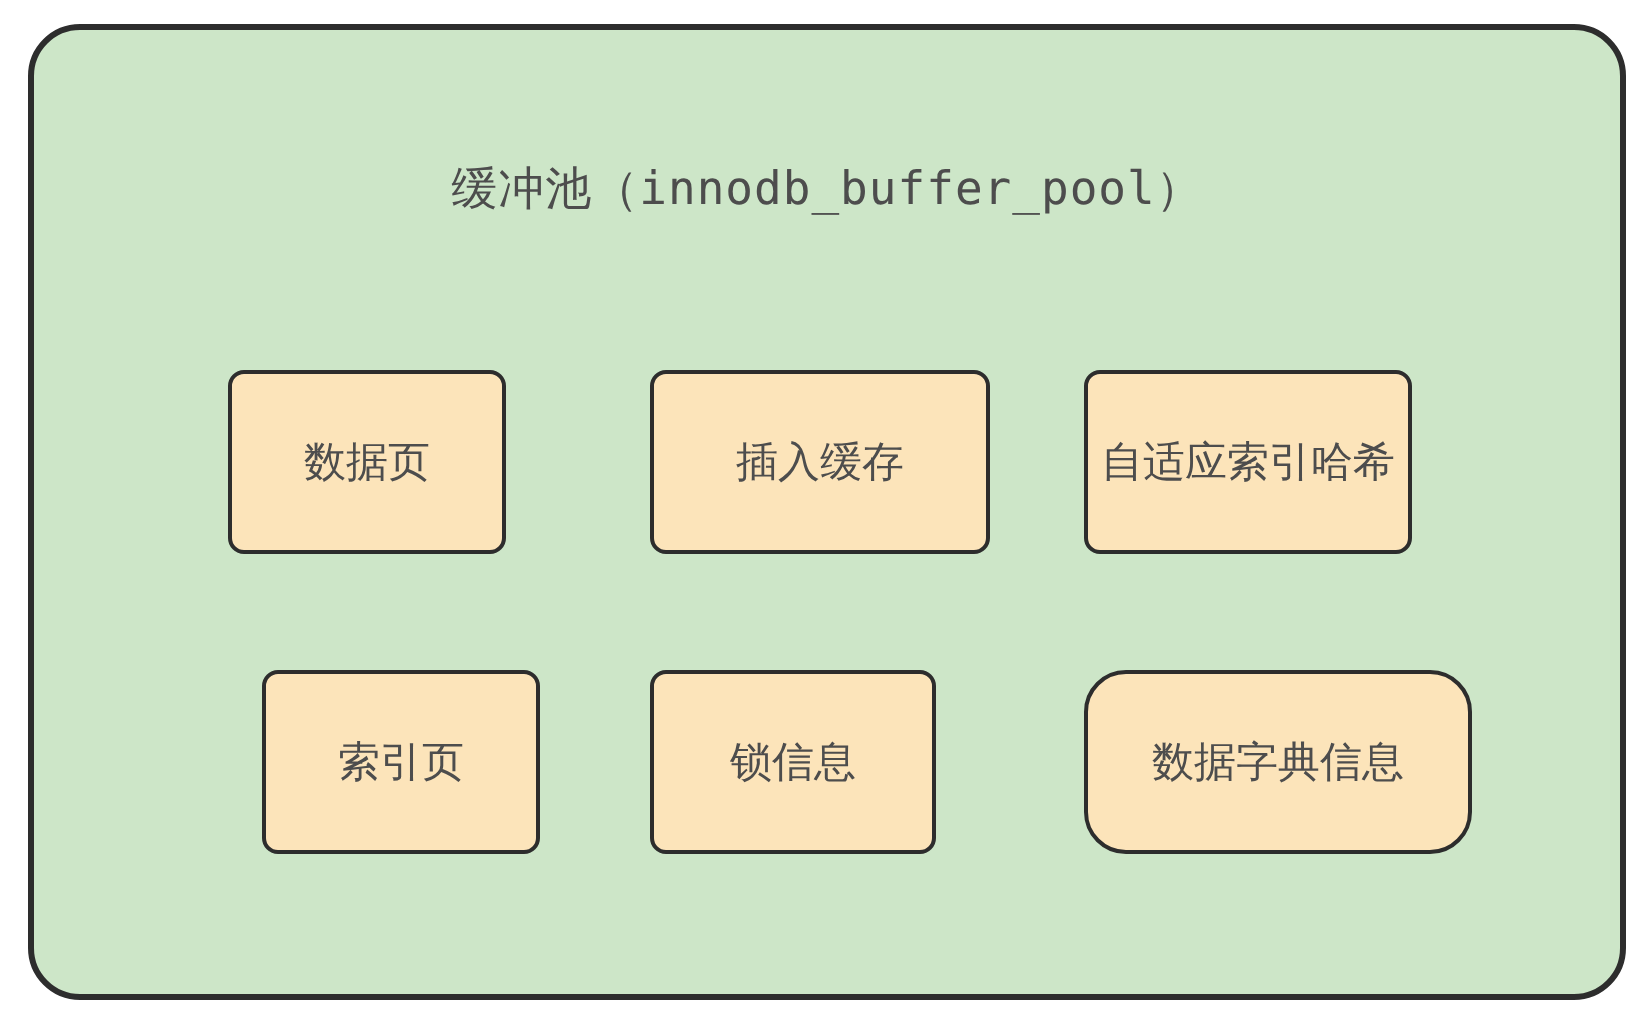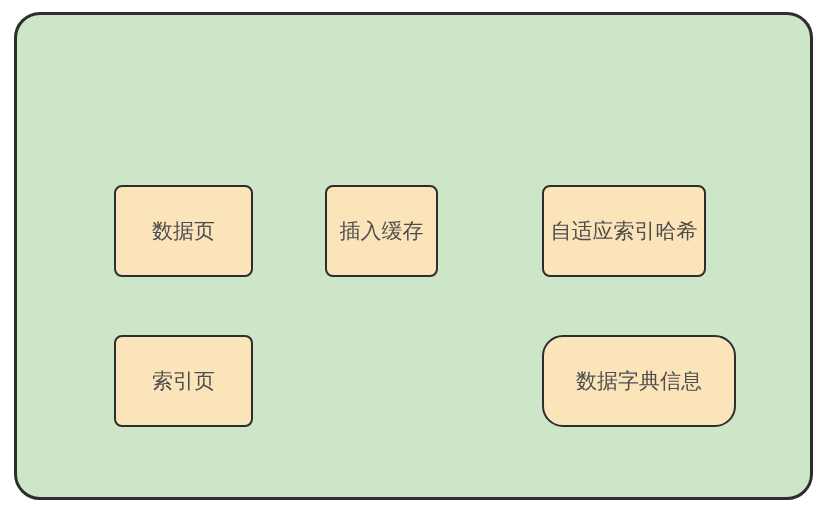--- a/index.html
+++ b/index.html
@@ -47,42 +47,46 @@
     border-radius: 8px;
     display: flex;
     align-items: center;
     justify-content: center;
     font-size: 21px;
     color: #4d4d4d;
     user-select: none;
   }
   
   .box.b0 { left: 97px;  top: 170px; width: 139px; }
-  .box.b1 { left: 308px; top: 170px; width: 113px; }
+  .box.b1 { left: 308px; top: 170px; width: 170px; }
   .box.b2 { left: 525px; top: 170px; width: 164px; }
   
-  .box.b3 { left: 97px;  top: 320px; width: 139px; }
+  .box.b3 { left: 114px;  top: 320px; width: 139px; }
   .box.b4 { left: 308px; top: 320px; width: 143px; }
   .box.b5 { left: 525px; top: 320px; width: 194px; border-radius: 21px; }
 </style>
 </head>
 <body>
 
 <div class="page">
   <div class="container">
+    <div class="title">缓冲池（innodb_buffer_pool）</div>
 
     <div class="box b0">
       <span>数据页</span>
     </div>
     <div class="box b1">
       <span>插入缓存</span>
     </div>
     <div class="box b2">
       <span>自适应索引哈希</span>
     </div>
     <div class="box b3">
       <span>索引页</span>
     </div>
+    <div class="box b4">
+      <span>锁信息</span>
+    </div>
     <div class="box b5">
       <span>数据字典信息</span>
     </div>
   </div>
 </div>
 
 </body></html>

